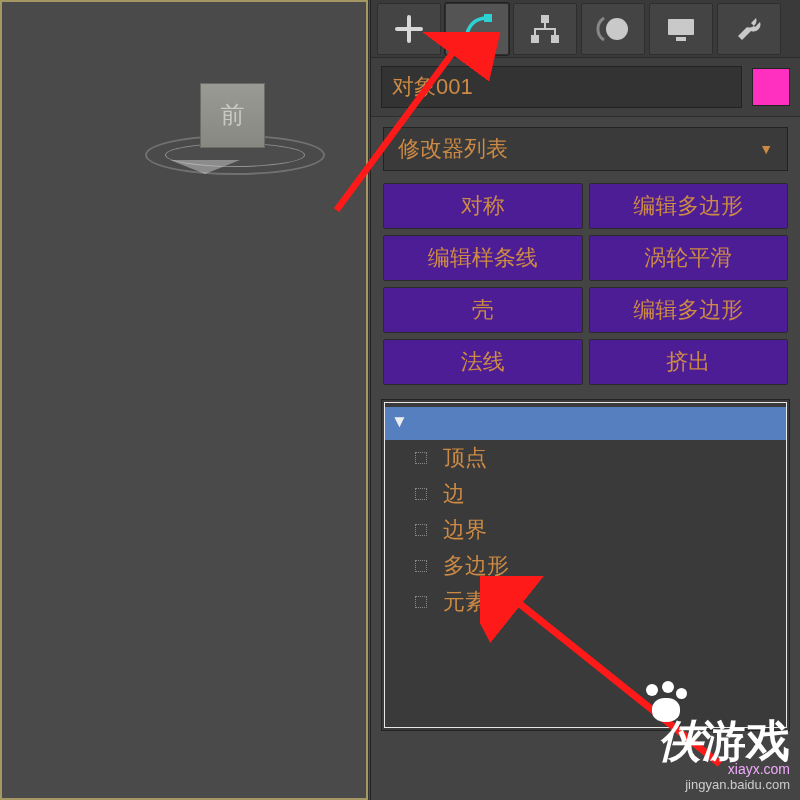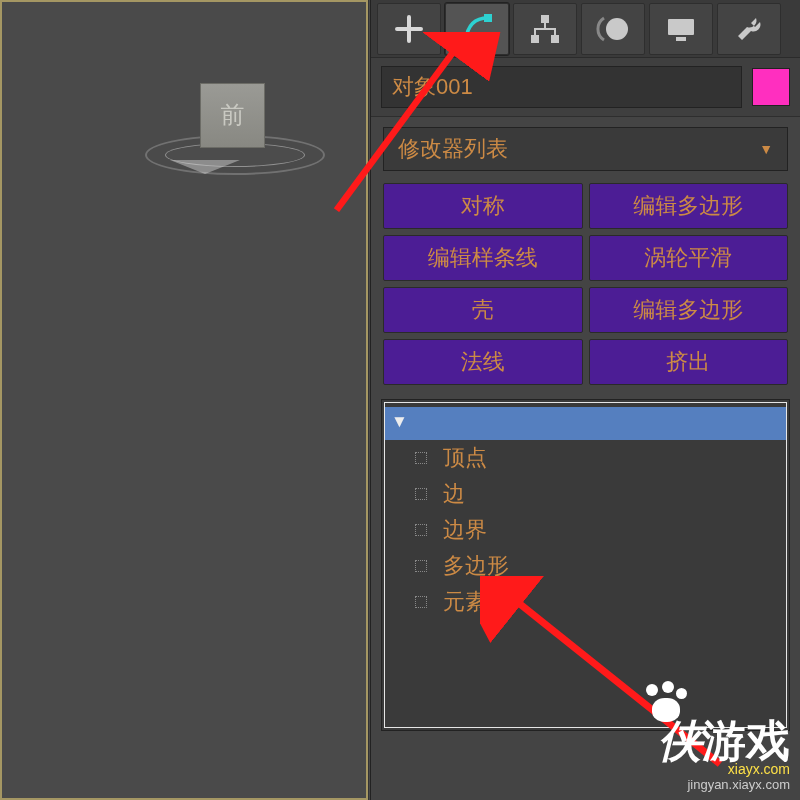--- a/index.html
+++ b/index.html
@@ -134,21 +134,21 @@
     position:absolute; left:480px; top:576px; width:260px; height:200px; pointer-events:none;
   }
 
   
   .wm {
     position:absolute; right:10px; bottom:8px; text-align:right;
     color:#fff; pointer-events:none;
   }
   .wm .big { font-size:44px; font-style:italic; font-weight:700; line-height:0.9; }
   .wm .big b { font-style:normal; }
-  .wm .url { font-size:14px; color:#fde047; }
+  .wm .url { font-size:14px; color:#f0abfc; }
   .wm .sub { font-size:13px; color:#ccc; }
   .paw { position:absolute; right:110px; bottom:72px; width:50px; height:44px; pointer-events:none; }
   .paw span {
     position:absolute; background:#fff; border-radius:50%;
   }
 </style>
 </head>
 <body>
 
 <div class="viewport">
@@ -275,14 +275,14 @@
   <span style="left:6px;top:0;width:12px;height:12px"></span>
   <span style="left:22px;top:-3px;width:12px;height:12px"></span>
   <span style="left:36px;top:4px;width:11px;height:11px"></span>
   <span style="left:12px;top:14px;width:28px;height:24px;border-radius:45%"></span>
 </div>
 <div class="wm">
   <div class="big">
     <span>侠</span><b>游戏</b>
   </div>
   <div class="url">xiayx.com</div>
-  <div class="sub">jingyan.xiayx.com</div>
+  <div class="sub">jingyan.baidu.com</div>
 </div>
 
 </body></html>

